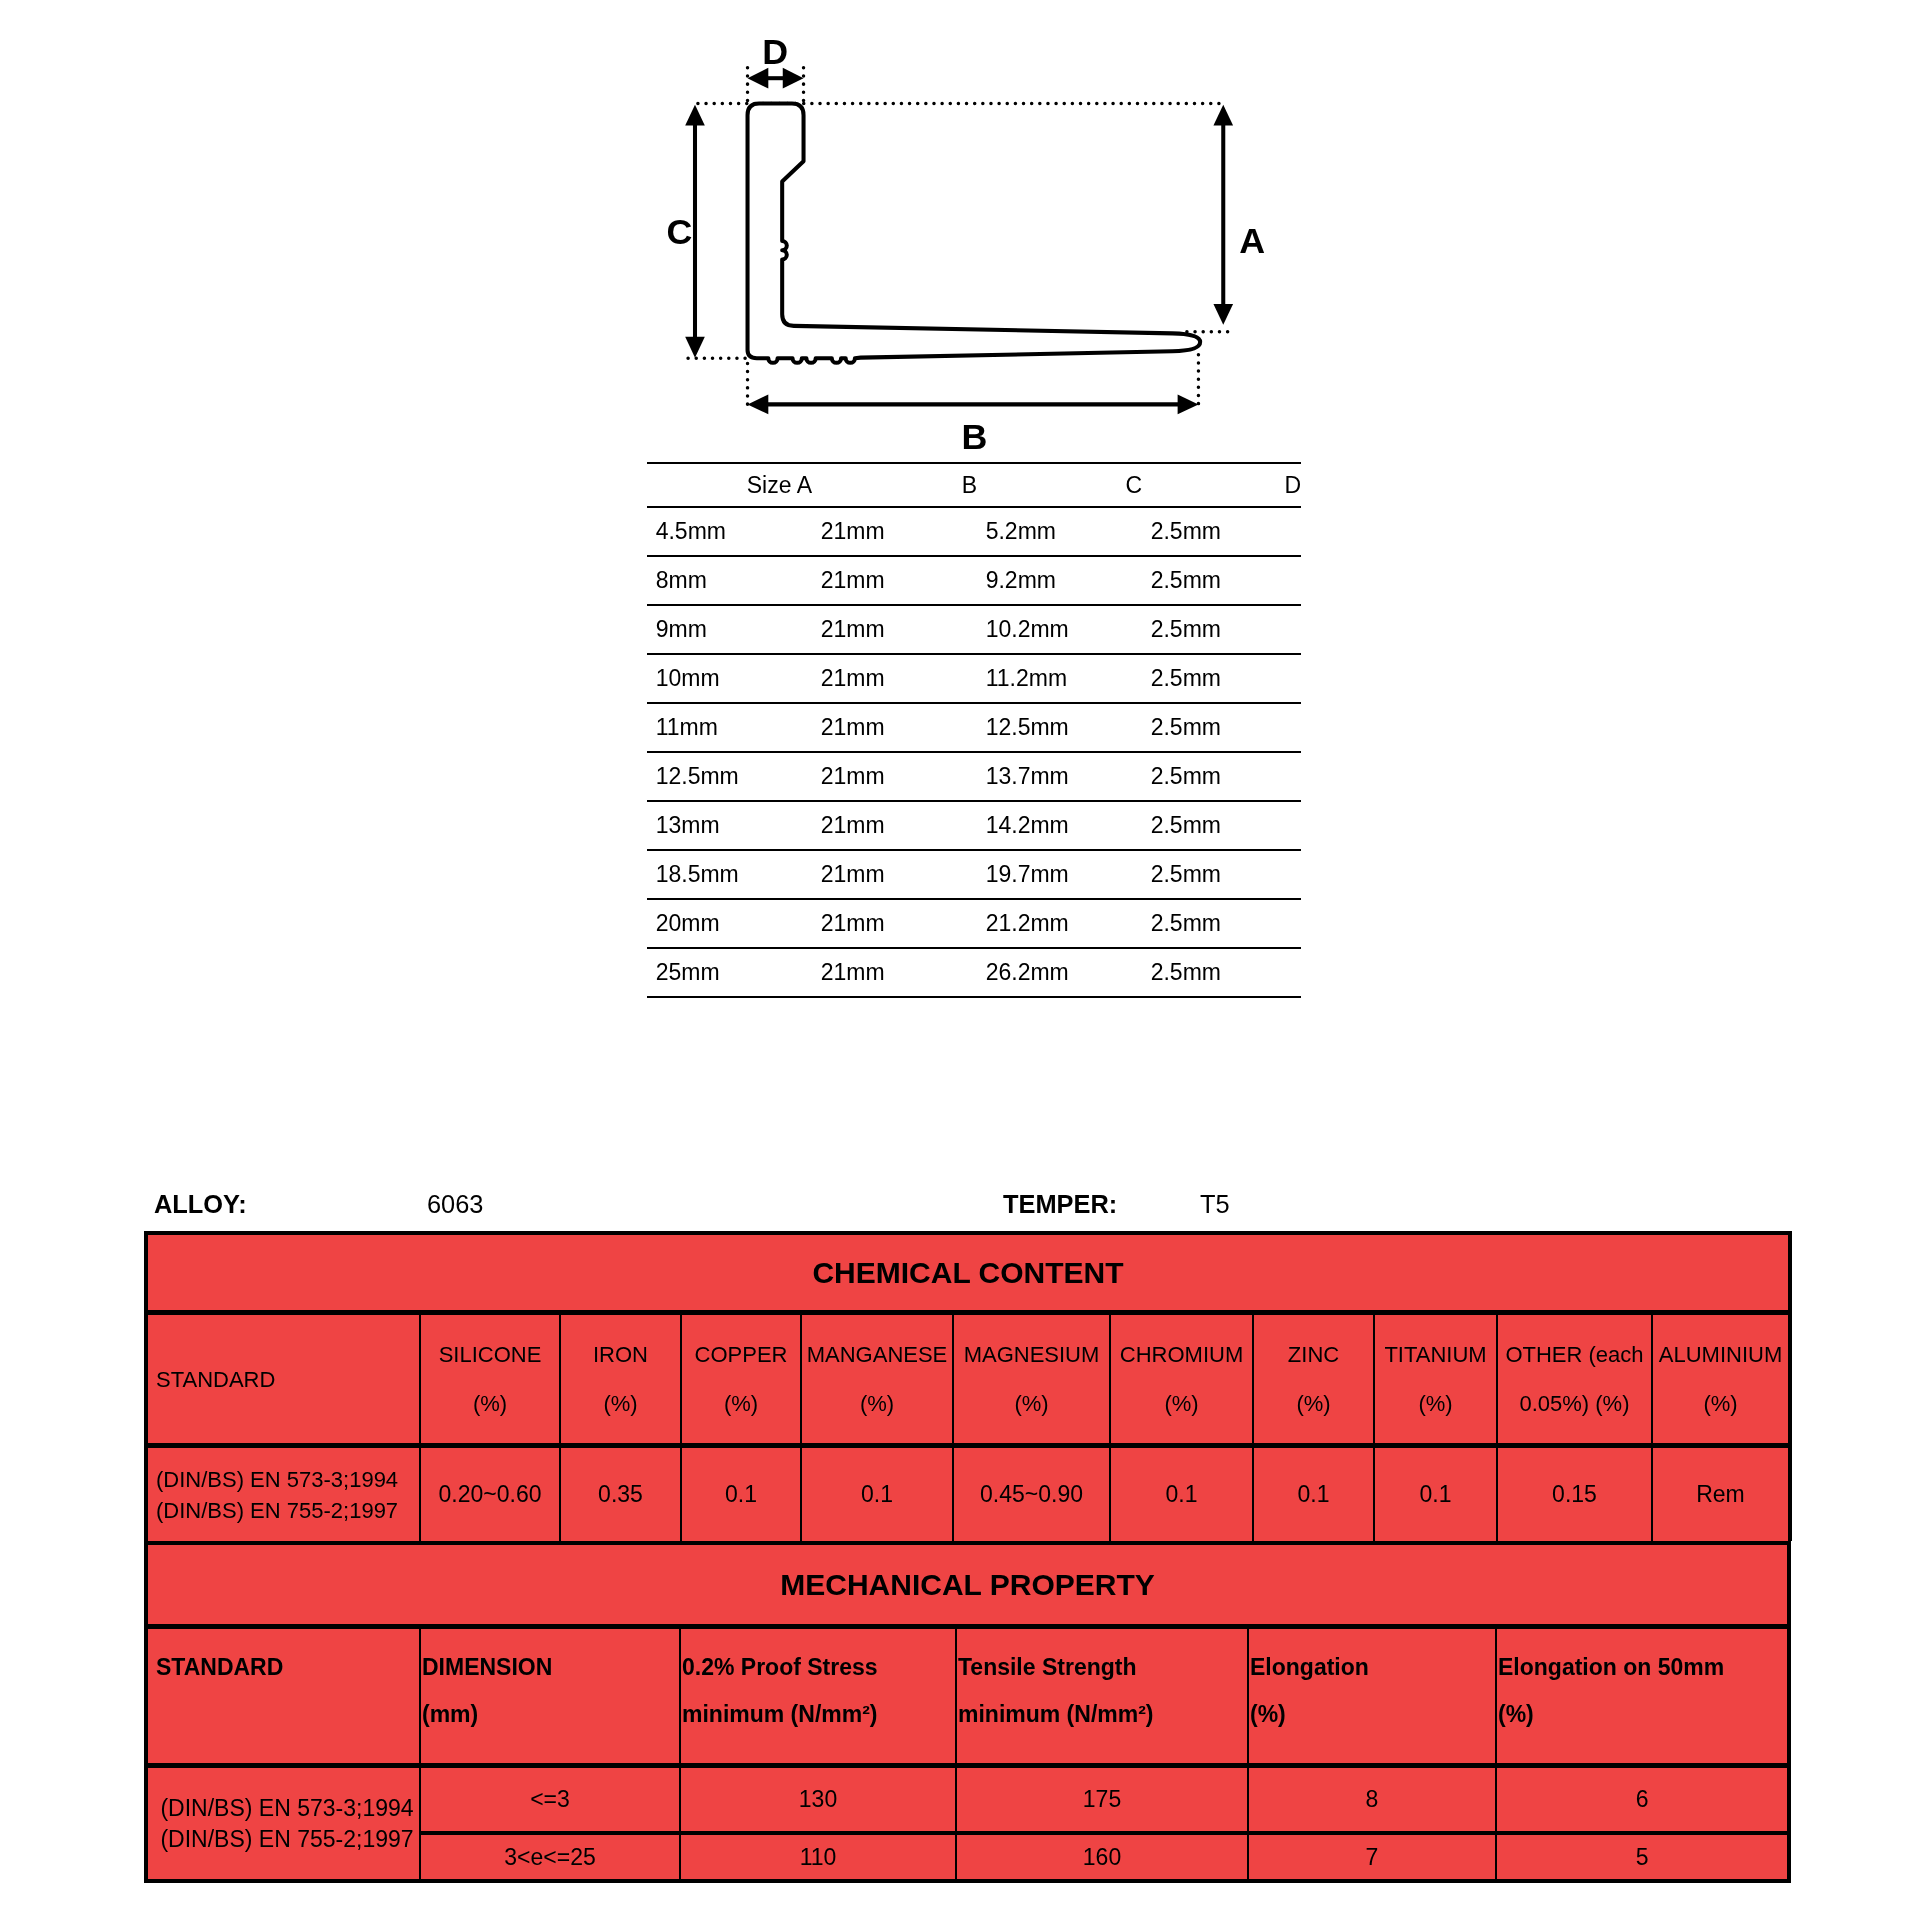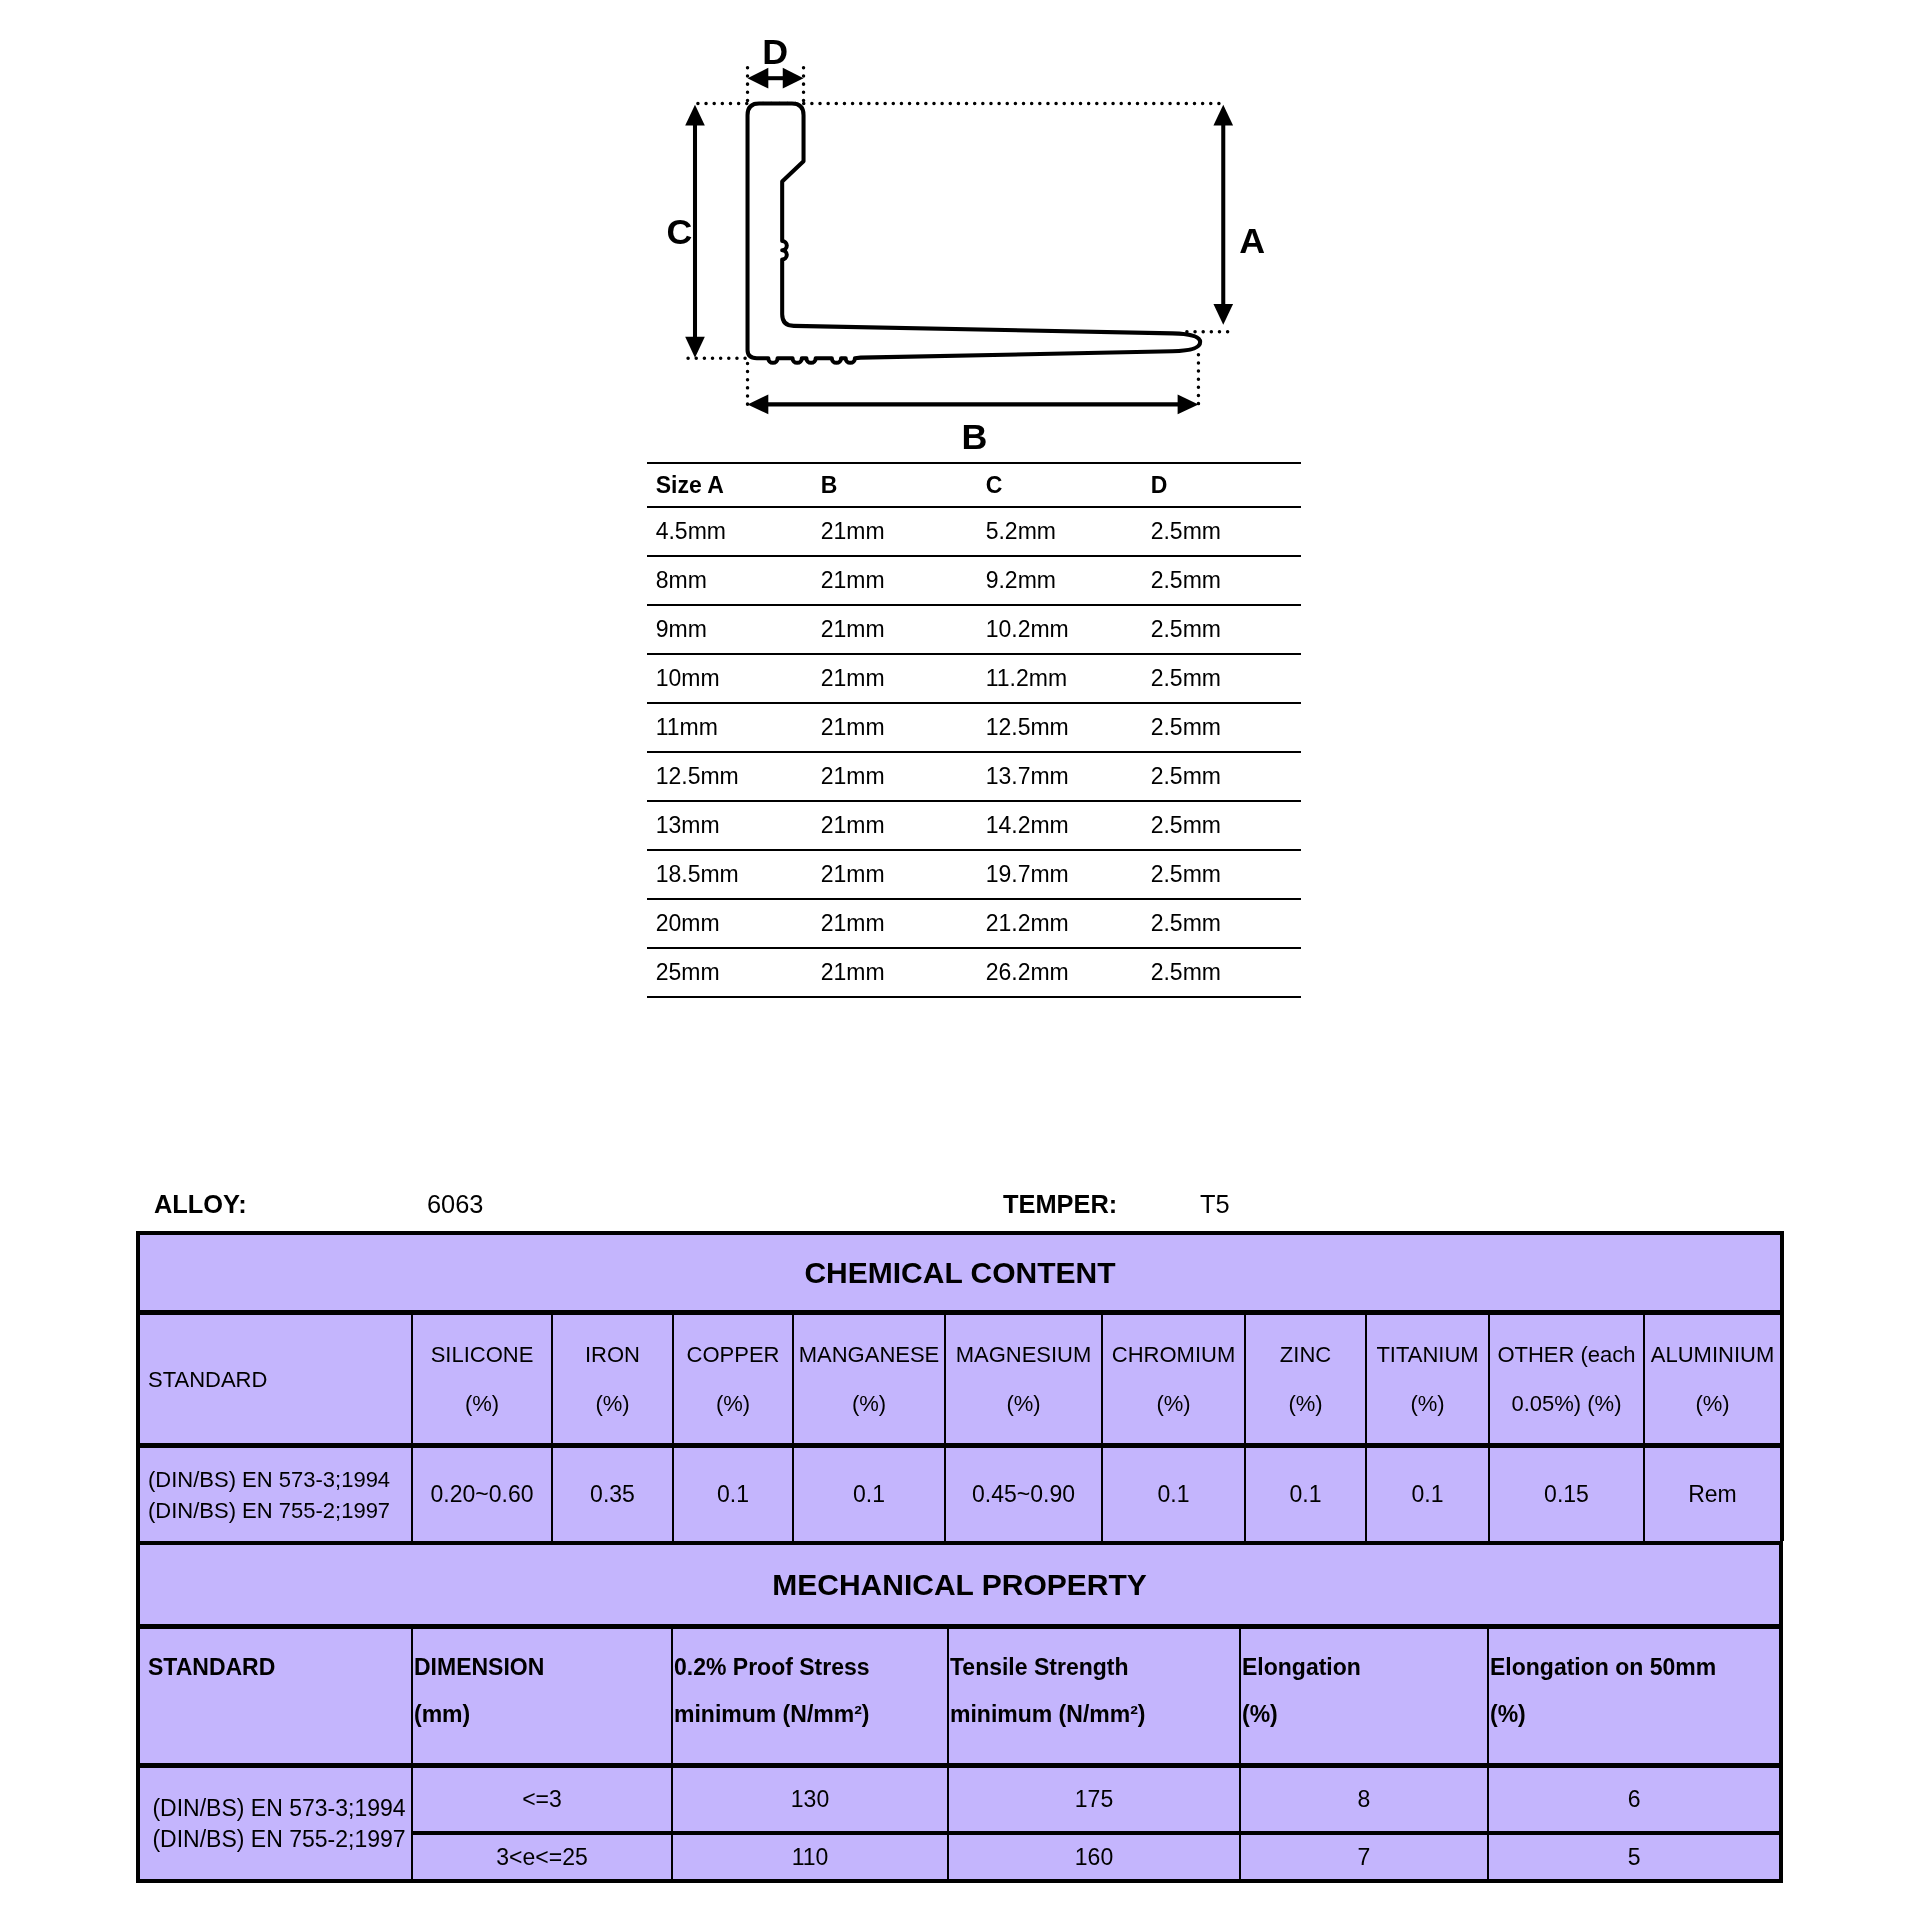--- a/index.html
+++ b/index.html
@@ -14,30 +14,30 @@
   .dim-line{stroke:#000;stroke-width:7;}
   .dot-line{stroke:#000;stroke-width:6;stroke-linecap:round;stroke-dasharray:0.1 14;fill:none;}
   .ah{fill:#000;stroke:none;}
 
   
   .size-table{position:absolute;left:647px;top:462px;width:653px;border-collapse:collapse;
               table-layout:fixed;border-top:2.9px solid #000;}
   .size-table tr{border-bottom:2.9px solid #000;}
   .size-table th,.size-table td{font-size:23px;text-align:left;vertical-align:middle;
               padding:0 0 0 8.7px;white-space:nowrap;}
-  .size-table th{font-weight:bold;height:42px;}
+  .size-table th{font-weight:normal;height:42px;text-align:right;}
   .size-table td{font-weight:normal;height:47px;}
 
   
   .alloy-line{position:absolute;left:139px;top:1180px;width:1675px;height:49px;}
   .alloy-line span{position:absolute;top:0;height:49px;line-height:49px;font-size:25.4px;white-space:nowrap;}
   .alloy-line .b{font-weight:bold;text-align:right;}
 
   
-  .chem,.mech{position:absolute;left:136px;width:1644px;border-collapse:collapse;table-layout:fixed;background:#c4b5fd;}
+  .chem,.mech{position:absolute;left:144px;width:1644px;border-collapse:collapse;table-layout:fixed;background:#ef4444;}
   .chem{top:1231px;border:4.6px solid #000;border-bottom:none;}
   .mech{top:1541px;border:4.6px solid #000;}
   .chem td,.mech td{border-left:2.9px solid #000;border-right:2.9px solid #000;overflow:hidden;}
   .chem tr.title td,.mech tr.title td{border:none;border-bottom:5.2px solid #000;text-align:center;
         font-weight:bold;font-size:30px;}
   .chem tr.title td{height:73px;}
   .mech tr.title td{height:77px;}
   .chem tr.hdr td{height:126px;border-bottom:5.2px solid #000;text-align:center;vertical-align:middle;
         font-weight:normal;font-size:22px;line-height:49px;white-space:nowrap;}
   .chem tr.hdr td.std{text-align:left;padding-left:8px;}

